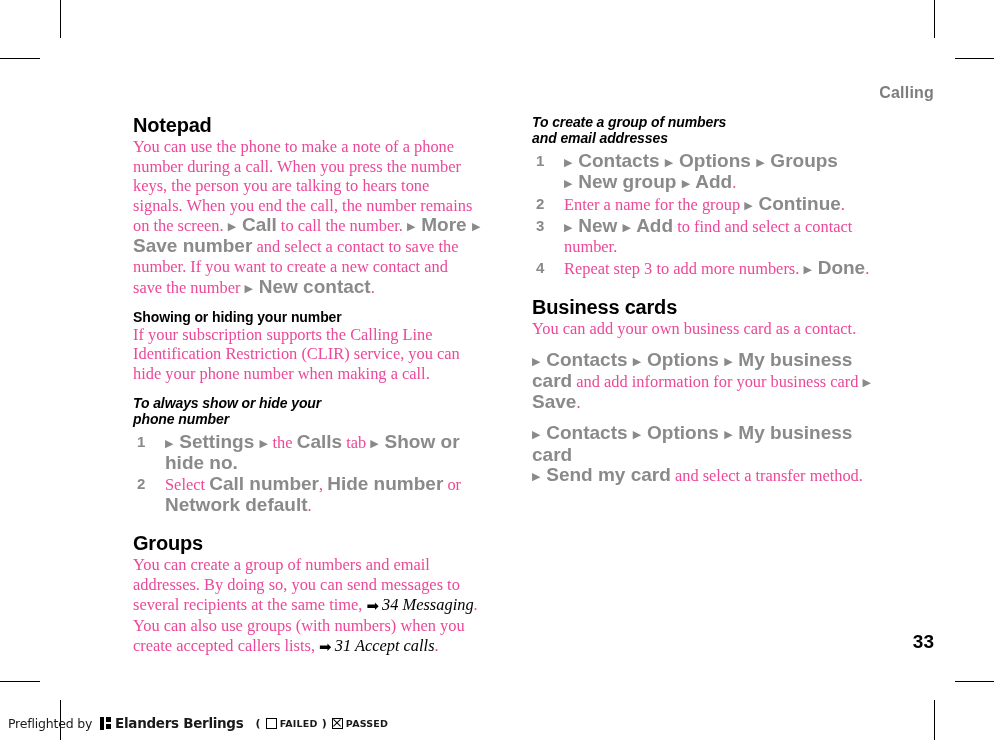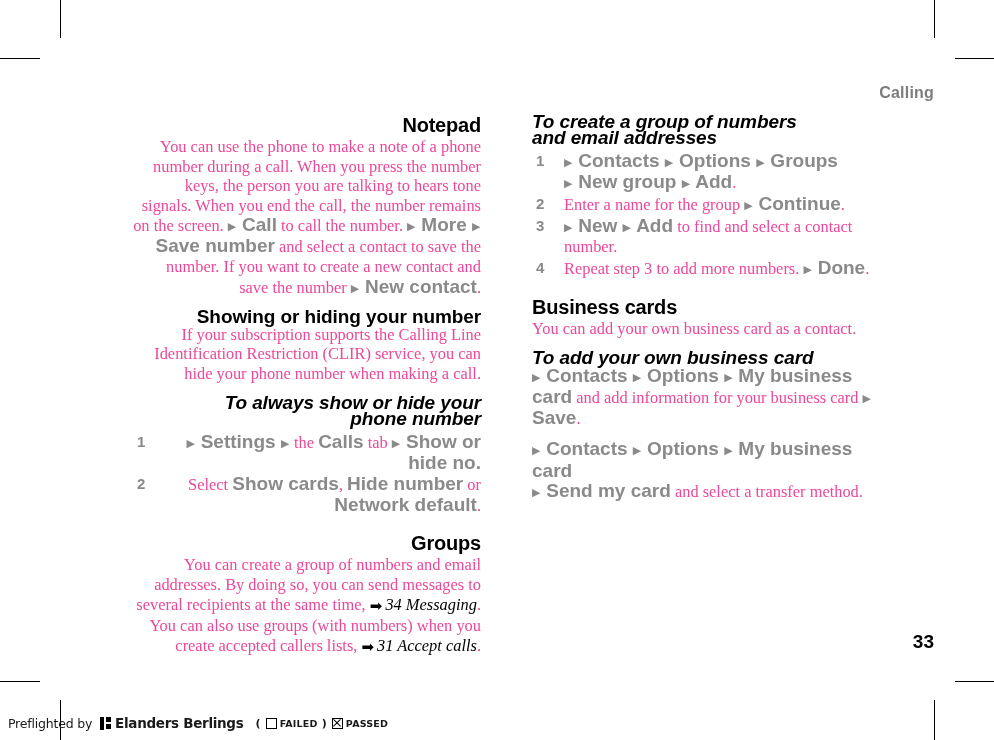--- a/index.html
+++ b/index.html
@@ -51,37 +51,37 @@
     font-family: "Liberation Sans", sans-serif;
     font-weight: bold;
     font-size: 19px;
     color: #000000;
   }
 
   .col {
     position: absolute;
     top: 114px;
   }
-  .col-left  { left: 133px; width: 348px; text-align: right; }
+  .col-left  { left: 133px; width: 348px; }
   .col-right { left: 532px; width: 352px; }
 
   
   h1.sec {
     font-family: "Liberation Sans", sans-serif;
     font-weight: bold;
     font-size: 20px;
     line-height: 22px;
     color: #000000;
     margin: 0 0 1px 0;
     letter-spacing: -0.2px;
   }
   h2.sub {
     font-family: "Liberation Sans", sans-serif;
     font-weight: bold;
-    font-size: 19px;
+    font-size: 14px;
     line-height: 16px;
     color: #000000;
     margin: 0;
     letter-spacing: -0.1px;
   }
   h2.sub.italic {
     font-style: italic;
   }
 
   
@@ -246,40 +246,39 @@
       <h1 class="sec">Notepad</h1>
       <p class="body"><span class="t-serif">You can use the phone to make a note of a phone number during a call. When you press the number keys, the person you are talking to hears tone signals. When you end the call, the number remains on the screen. </span><span class="t-arrow">▶</span><span class="t-ui"> Call</span><span class="t-serif"> to call the number. </span><span class="t-arrow">▶</span><span class="t-ui"> More </span><span class="t-arrow">▶</span><span class="t-ui"> Save number</span><span class="t-serif"> and select a contact to save the number. If you want to create a new contact and save the number </span><span class="t-arrow">▶</span><span class="t-ui"> New contact</span><span class="t-serif">.</span></p>
       <div class="gap-sub"></div>
       <h2 class="sub">Showing or hiding your number</h2>
       <p class="body"><span class="t-serif">If your subscription supports the Calling Line Identification Restriction (CLIR) service, you can hide your phone number when making a call.</span></p>
       <div class="gap-sub"></div>
       <h2 class="sub italic"><span>To always show or hide your</span><br><span>phone number</span></h2>
       <div class="gap-small"></div>
       <ol class="steps">
         <li><span class="num">1</span><span class="t-arrow">▶</span><span class="t-ui"> Settings </span><span class="t-arrow">▶</span><span class="t-serif"> the </span><span class="t-ui">Calls</span><span class="t-serif"> tab </span><span class="t-arrow">▶</span><span class="t-ui"> Show or hide no.</span></li>
-        <li><span class="num">2</span><span class="t-serif">Select </span><span class="t-ui">Show cards</span><span class="t-serif">, </span><span class="t-ui">Hide number</span><span class="t-serif"> or </span><span class="t-ui">Network default</span><span class="t-serif">.</span></li>
+        <li><span class="num">2</span><span class="t-serif">Select </span><span class="t-ui">Call number</span><span class="t-serif">, </span><span class="t-ui">Hide number</span><span class="t-serif"> or </span><span class="t-ui">Network default</span><span class="t-serif">.</span></li>
       </ol>
       <div class="gap-sec"></div>
       <h1 class="sec">Groups</h1>
       <p class="body"><span class="t-serif">You can create a group of numbers and email addresses. By doing so, you can send messages to several recipients at the same time, </span><span class="t-xref">➡</span><span class="t-italic">34 Messaging</span><span class="t-serif">. You can also use groups (with numbers) when you create accepted callers lists, </span><span class="t-xref">➡</span><span class="t-italic">31 Accept calls</span><span class="t-serif">.</span></p>
     </div>
   <div class="col col-right" id="col-right">
       <h2 class="sub italic"><span>To create a group of numbers</span><br><span>and email addresses</span></h2>
       <div class="gap-small"></div>
       <ol class="steps">
         <li><span class="num">1</span><span class="t-arrow">▶</span><span class="t-ui"> Contacts </span><span class="t-arrow">▶</span><span class="t-ui"> Options </span><span class="t-arrow">▶</span><span class="t-ui"> Groups</span><br><span class="t-arrow">▶</span><span class="t-ui"> New group </span><span class="t-arrow">▶</span><span class="t-ui"> Add</span><span class="t-serif">.</span></li>
         <li><span class="num">2</span><span class="t-serif">Enter a name for the group </span><span class="t-arrow">▶</span><span class="t-ui"> Continue</span><span class="t-serif">.</span></li>
         <li><span class="num">3</span><span class="t-arrow">▶</span><span class="t-ui"> New </span><span class="t-arrow">▶</span><span class="t-ui"> Add</span><span class="t-serif"> to find and select a contact number.</span></li>
         <li><span class="num">4</span><span class="t-serif">Repeat step 3 to add more numbers. </span><span class="t-arrow">▶</span><span class="t-ui"> Done</span><span class="t-serif">.</span></li>
       </ol>
       <div class="gap-sec"></div>
       <h1 class="sec">Business cards</h1>
       <p class="body"><span class="t-serif">You can add your own business card as a contact.</span></p>
       <div class="gap-sub"></div>
-      <h2 class="sub italic"><span>To add your own business card</span></h2>
       <p class="body"><span class="t-arrow">▶</span><span class="t-ui"> Contacts </span><span class="t-arrow">▶</span><span class="t-ui"> Options </span><span class="t-arrow">▶</span><span class="t-ui"> My business card</span><span class="t-serif"> and add information for your business card </span><span class="t-arrow">▶</span><span class="t-ui"> Save</span><span class="t-serif">.</span></p>
       <div class="gap-sub"></div>
       <p class="body"><span class="t-arrow">▶</span><span class="t-ui"> Contacts </span><span class="t-arrow">▶</span><span class="t-ui"> Options </span><span class="t-arrow">▶</span><span class="t-ui"> My business card</span><br><span class="t-arrow">▶</span><span class="t-ui"> Send my card</span><span class="t-serif"> and select a transfer method.</span></p>
     </div>
 
   <div class="folio">33</div>
 </div>
 
 <div class="preflight">
   <span class="pf-by">Preflighted by</span>

